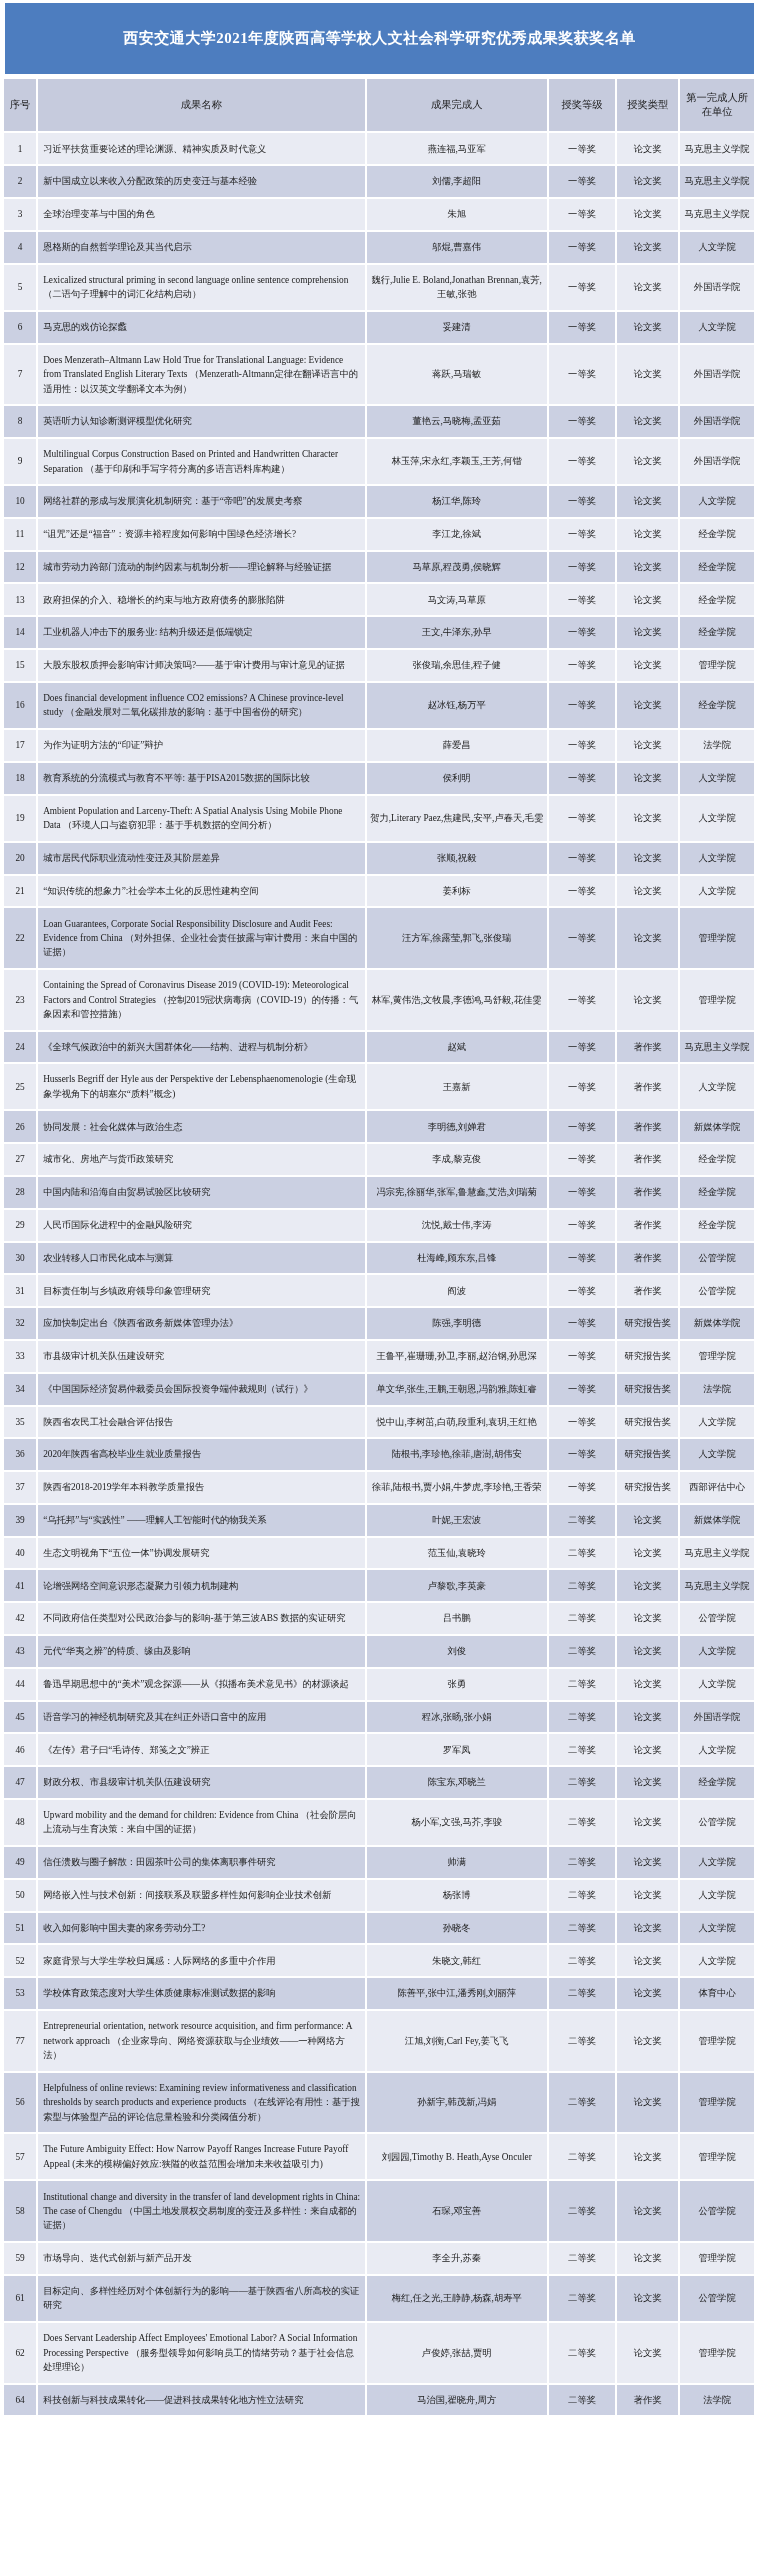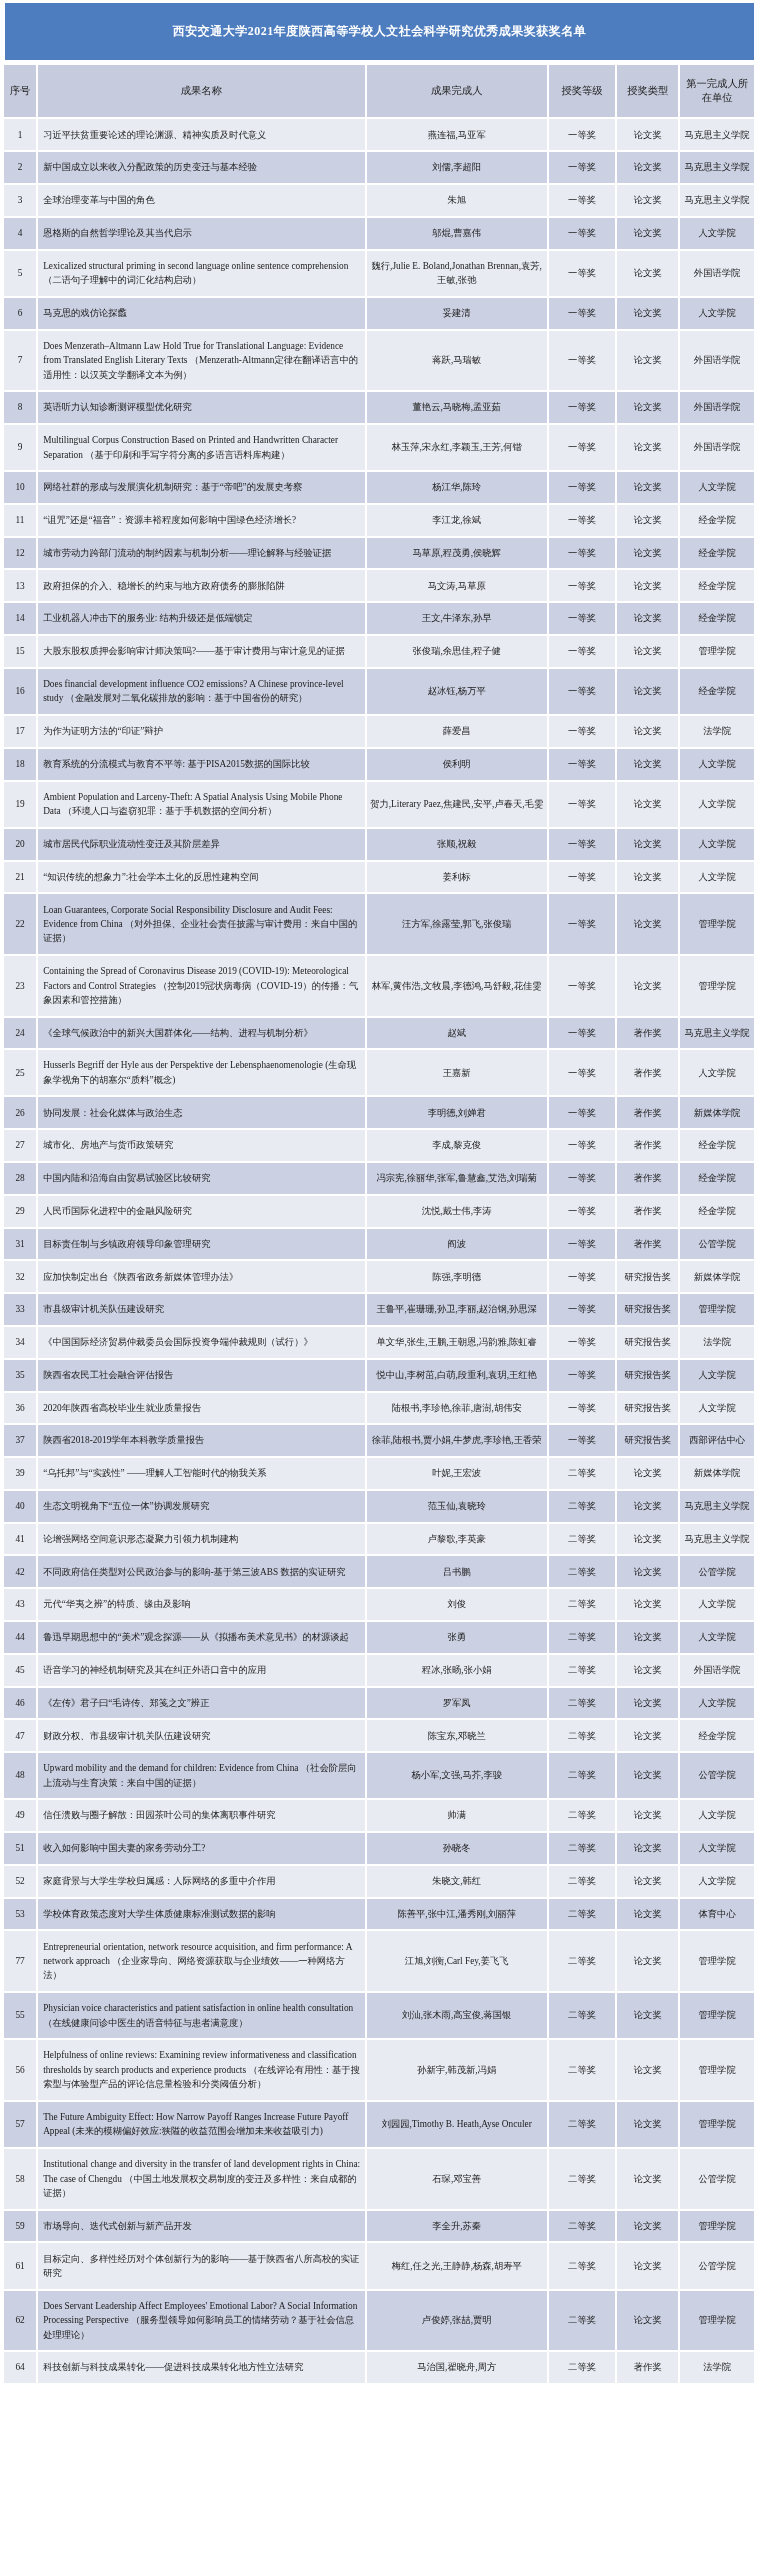--- a/index.html
+++ b/index.html
@@ -1,18 +1,18 @@
 <!DOCTYPE html>
 <html style="font-size:8.2px"><head>
 <meta charset="utf-8">
 <style>
   html,body{margin:0;padding:0;background:#ffffff;}
   .page{width:759px;font-family:"Liberation Serif","DejaVu Serif",serif;color:#1b1b1b;}
   .banner{margin:3.1px 4.6px 2.6px 4.6px;background:#4d7dbf;color:#ffffff;text-align:center;
-    font-size:12px;font-weight:bold;letter-spacing:0.5px;padding:20px 0;}
+    font-size:15px;font-weight:bold;letter-spacing:0.5px;padding:26px 0;}
   table{border-collapse:separate;border-spacing:2.6px;margin:0 2.1px;table-layout:fixed;width:754px;font-family:Liberation Serif, serif;}
   col.c0{width:31px;}col.c1{width:318px;}col.c2{width:175px;}
   col.c3{width:65px;}col.c4{width:59px;}col.c5{width:72px;}
   th{background:#c6cbdd;font-size:10.3px;font-weight:normal;padding:12.4px 2.1px;text-align:center;}
   td{font-size:9.3px;line-height:1.55;padding:8.2px 3.1px;text-align:center;vertical-align:middle;
     word-wrap:break-word;}
   td.c1{text-align:left;padding-left:5.2px;}
   tbody tr:nth-child(odd) td{background:#e9ebf3;}
   tbody tr:nth-child(even) td{background:#cbd0e2;}
 </style>
@@ -268,20 +268,28 @@
         </tr>
         <tr>
           <td class="c0">29</td>
           <td class="c1">人民币国际化进程中的金融风险研究</td>
           <td class="c2">沈悦,戴士伟,李涛</td>
           <td class="c3">一等奖</td>
           <td class="c4">著作奖</td>
           <td class="c5">经金学院</td>
         </tr>
         <tr>
+          <td class="c0">30</td>
+          <td class="c1">农业转移人口市民化成本与测算</td>
+          <td class="c2">杜海峰,顾东东,吕锋</td>
+          <td class="c3">一等奖</td>
+          <td class="c4">著作奖</td>
+          <td class="c5">公管学院</td>
+        </tr>
+        <tr>
           <td class="c0">31</td>
           <td class="c1">目标责任制与乡镇政府领导印象管理研究</td>
           <td class="c2">阎波</td>
           <td class="c3">一等奖</td>
           <td class="c4">著作奖</td>
           <td class="c5">公管学院</td>
         </tr>
         <tr>
           <td class="c0">32</td>
           <td class="c1">应加快制定出台《陕西省政务新媒体管理办法》</td>
@@ -412,20 +420,28 @@
         </tr>
         <tr>
           <td class="c0">49</td>
           <td class="c1">信任溃败与圈子解散：田园茶叶公司的集体离职事件研究</td>
           <td class="c2">帅满</td>
           <td class="c3">二等奖</td>
           <td class="c4">论文奖</td>
           <td class="c5">人文学院</td>
         </tr>
         <tr>
+          <td class="c0">50</td>
+          <td class="c1">网络嵌入性与技术创新：间接联系及联盟多样性如何影响企业技术创新</td>
+          <td class="c2">杨张博</td>
+          <td class="c3">二等奖</td>
+          <td class="c4">论文奖</td>
+          <td class="c5">人文学院</td>
+        </tr>
+        <tr>
           <td class="c0">51</td>
           <td class="c1">收入如何影响中国夫妻的家务劳动分工?</td>
           <td class="c2">孙晓冬</td>
           <td class="c3">二等奖</td>
           <td class="c4">论文奖</td>
           <td class="c5">人文学院</td>
         </tr>
         <tr>
           <td class="c0">52</td>
           <td class="c1">家庭背景与大学生学校归属感：人际网络的多重中介作用</td>
@@ -439,28 +455,20 @@
           <td class="c1">学校体育政策态度对大学生体质健康标准测试数据的影响</td>
           <td class="c2">陈善平,张中江,潘秀刚,刘丽萍</td>
           <td class="c3">二等奖</td>
           <td class="c4">论文奖</td>
           <td class="c5">体育中心</td>
         </tr>
         <tr>
           <td class="c0">77</td>
           <td class="c1">Entrepreneurial orientation, network resource acquisition, and firm performance: A network approach （企业家导向、网络资源获取与企业绩效——一种网络方法）</td>
           <td class="c2">江旭,刘衡,Carl Fey,姜飞飞</td>
-          <td class="c3">二等奖</td>
-          <td class="c4">论文奖</td>
-          <td class="c5">管理学院</td>
-        </tr>
-        <tr>
-          <td class="c0">55</td>
-          <td class="c1">Physician voice characteristics and patient satisfaction in online health consultation （在线健康问诊中医生的语音特征与患者满意度）</td>
-          <td class="c2">刘汕,张木雨,高宝俊,蒋国银</td>
           <td class="c3">二等奖</td>
           <td class="c4">论文奖</td>
           <td class="c5">管理学院</td>
         </tr>
         <tr>
           <td class="c0">56</td>
           <td class="c1">Helpfulness of online reviews: Examining review informativeness and classification thresholds by search products and experience products （在线评论有用性：基于搜索型与体验型产品的评论信息量检验和分类阈值分析）</td>
           <td class="c2">孙新宇,韩茂新,冯娟</td>
           <td class="c3">二等奖</td>
           <td class="c4">论文奖</td>

